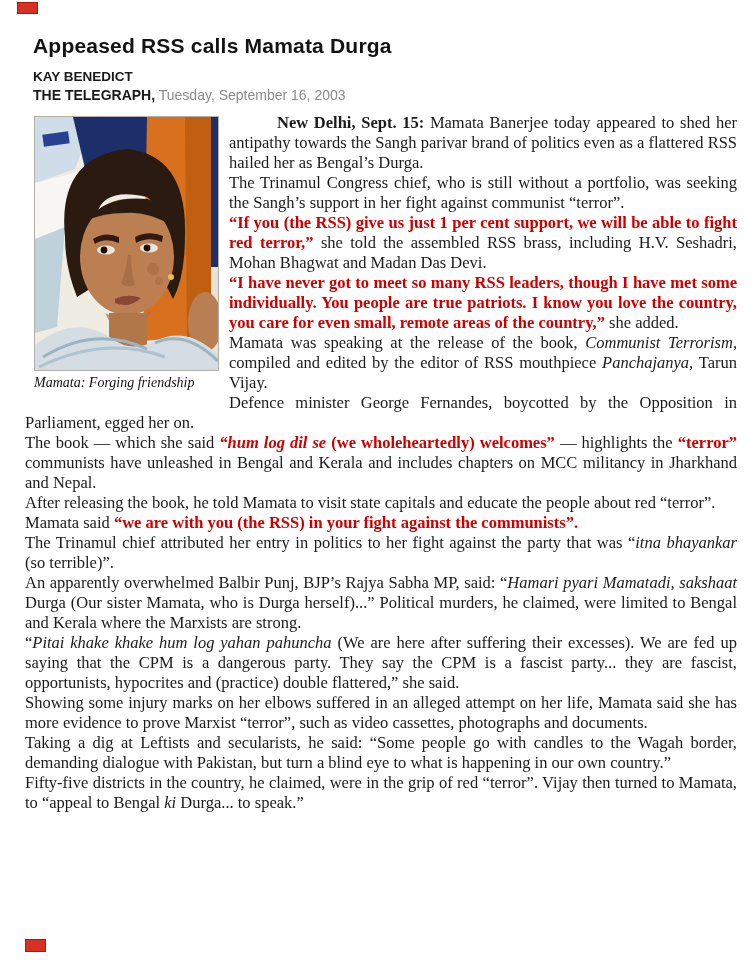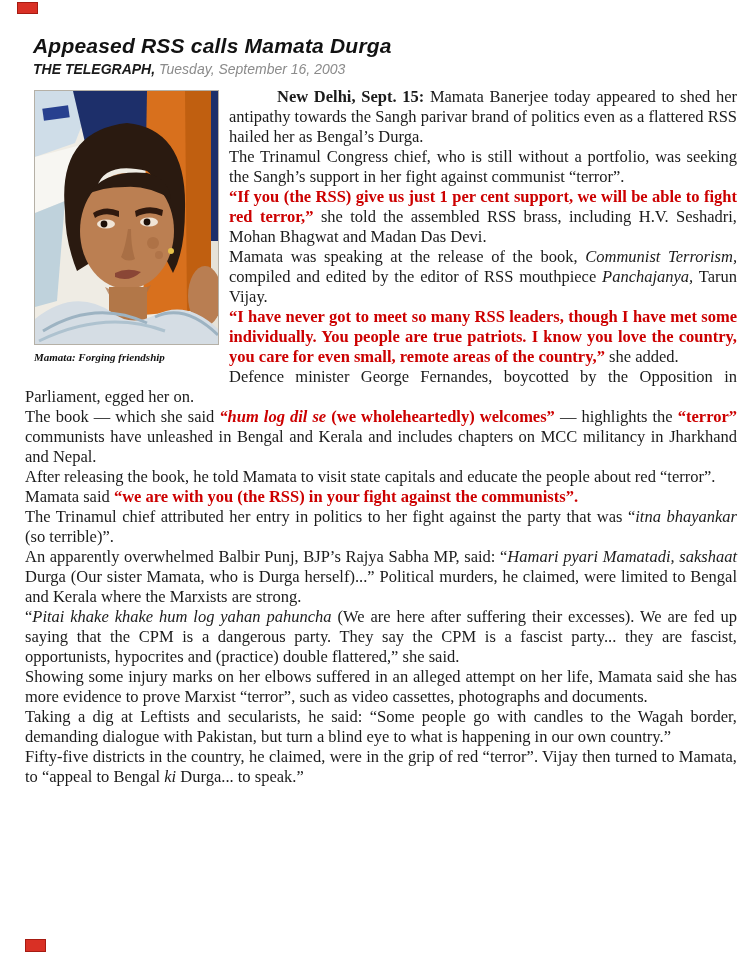--- a/index.html
+++ b/index.html
@@ -11,21 +11,21 @@
     font-family:"Liberation Serif", serif;
   }
   .red-box {
     position:absolute;
     background:#d93025;
     border:1px solid #a61b12;
   }
   .red-box.top { left:17px; top:2px; width:19px; height:10px; }
   .red-box.bottom { left:25px; top:939px; width:19px; height:11px; }
 
-  .header { padding:34px 14px 0 33px;font-style:italic; }
+  .header { padding:34px 14px 0 33px; }
   .headline {
     margin:0;
     font-family:"Liberation Sans", sans-serif;
     font-weight:bold;
     font-size:21px;
     color:#121212;
     letter-spacing:0.2px;
   }
   .byline {
     margin-top:11px;
@@ -58,41 +58,42 @@
 
   figure { float:left; width:183px; margin:3px 12px 2px 9px; padding:0; }
   .photo-frame {
     width:183px; height:253px;
     border:1px solid #b5b0a6;
     display:block;
   }
   figcaption {
     margin-top:2px;
     font-family:"Liberation Serif", serif;
-    font-weight:bold;
+    font-weight:normal;
     font-style:italic;
-    font-size:11px;
+    font-size:14px;
     color:#111;
     white-space:nowrap;
     text-align:left;
   }
 
   .seg-b  { font-weight:bold;margin-left:48px; }
   .seg-i  { font-style:italic; }
   .seg-rb { font-weight:bold; color:#cc0000; }
   .seg-rbi{ font-weight:bold; font-style:italic; color:#cc0000; }
 </style>
 </head>
 <body>
 
 <div class="red-box top"></div>
 <div class="red-box bottom"></div>
 
 <div class="header">
   <h1 class="headline">Appeased RSS calls Mamata Durga</h1>
+  <div class="byline">KAY BENEDICT</div>
   <div class="source-line"><span>THE TELEGRAPH,</span><span class="date"> Tuesday, September 16, 2003</span></div>
 </div>
 
 <div class="article">
   <figure>
     <svg class="photo-frame" viewBox="0 0 183 253" xmlns="http://www.w3.org/2000/svg" preserveAspectRatio="none">
 
       <rect x="0" y="0" width="183" height="253" fill="#efece4"></rect>
 
       <polygon points="0,0 60,0 40,52 0,66" fill="#cfdde8"></polygon>
@@ -143,22 +144,22 @@
       <path d="M120,226 Q150,212 183,244" stroke="#9db3c2" stroke-width="3" fill="none"></path>
 
       <circle cx="136" cy="160" r="3" fill="#e8c24a"></circle>
     </svg>
     <figcaption>Mamata: Forging friendship</figcaption>
   </figure>
 
 <p><span class="seg-b">New Delhi, Sept. 15: </span><span>Mamata Banerjee today appeared to shed her antipathy towards the Sangh parivar brand of politics even as a flattered RSS hailed her as Bengal’s Durga.</span></p>
     <p><span>The Trinamul Congress chief, who is still without a portfolio, was seeking the Sangh’s support in her fight against communist “terror”.</span></p>
     <p><span class="seg-rb">“If you (the RSS) give us just 1 per cent support, we will be able to fight red terror,” </span><span>she told the assembled RSS brass, including H.V. Seshadri, Mohan Bhagwat and Madan Das Devi.</span></p>
+    <p><span class="seg-rb">“I have never got to meet so many RSS leaders, though I have met some individually. You people are true patriots. I know you love the country, you care for even small, remote areas of the country,” </span><span>she added.</span></p>
     <p><span>Mamata was speaking at the release of the book, </span><span class="seg-i">Communist Terrorism,</span><span> compiled and edited by the editor of RSS mouthpiece </span><span class="seg-i">Panchajanya,</span><span> Tarun Vijay.</span></p>
-    <p><span class="seg-rb">“I have never got to meet so many RSS leaders, though I have met some individually. You people are true patriots. I know you love the country, you care for even small, remote areas of the country,” </span><span>she added.</span></p>
     <p><span>Defence minister George Fernandes, boycotted by the Opposition in Parliament, egged her on.</span></p>
     <p><span>The book — which she said </span><span class="seg-rbi">“hum log dil se </span><span class="seg-rb">(we wholeheartedly) welcomes”</span><span> — highlights the </span><span class="seg-rb">“terror”</span><span> communists have unleashed in Bengal and Kerala and includes chapters on MCC militancy in Jharkhand and Nepal.</span></p>
     <p><span>After releasing the book, he told Mamata to visit state capitals and educate the people about red “terror”.</span></p>
     <p><span>Mamata said </span><span class="seg-rb">“we are with you (the RSS) in your fight against the communists”.</span></p>
     <p><span>The Trinamul chief attributed her entry in politics to her fight against the party that was “</span><span class="seg-i">itna bhayankar</span><span> (so terrible)”.</span></p>
     <p><span>An apparently overwhelmed Balbir Punj, BJP’s Rajya Sabha MP, said: “</span><span class="seg-i">Hamari pyari Mamatadi, sakshaat</span><span> Durga (Our sister Mamata, who is Durga herself)...” Political murders, he claimed, were limited to Bengal and Kerala where the Marxists are strong.</span></p>
     <p><span>“</span><span class="seg-i">Pitai khake khake hum log yahan pahuncha</span><span> (We are here after suffering their excesses). We are fed up saying that the CPM is a dangerous party. They say the CPM is a fascist party... they are fascist, opportunists, hypocrites and (practice) double flattered,” she said.</span></p>
     <p><span>Showing some injury marks on her elbows suffered in an alleged attempt on her life, Mamata said she has more evidence to prove Marxist “terror”, such as video cassettes, photographs and documents.</span></p>
     <p><span>Taking a dig at Leftists and secularists, he said: “Some people go with candles to the Wagah border, demanding dialogue with Pakistan, but turn a blind eye to what is happening in our own country.”</span></p>
     <p><span>Fifty-five districts in the country, he claimed, were in the grip of red “terror”. Vijay then turned to Mamata, to “appeal to Bengal </span><span class="seg-i">ki</span><span> Durga... to speak.”</span></p>

